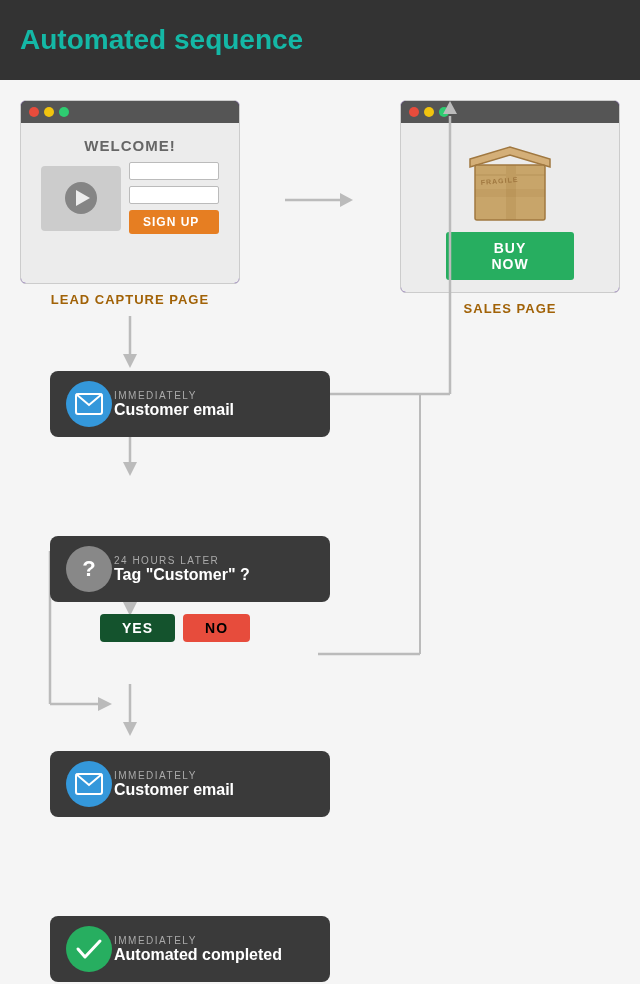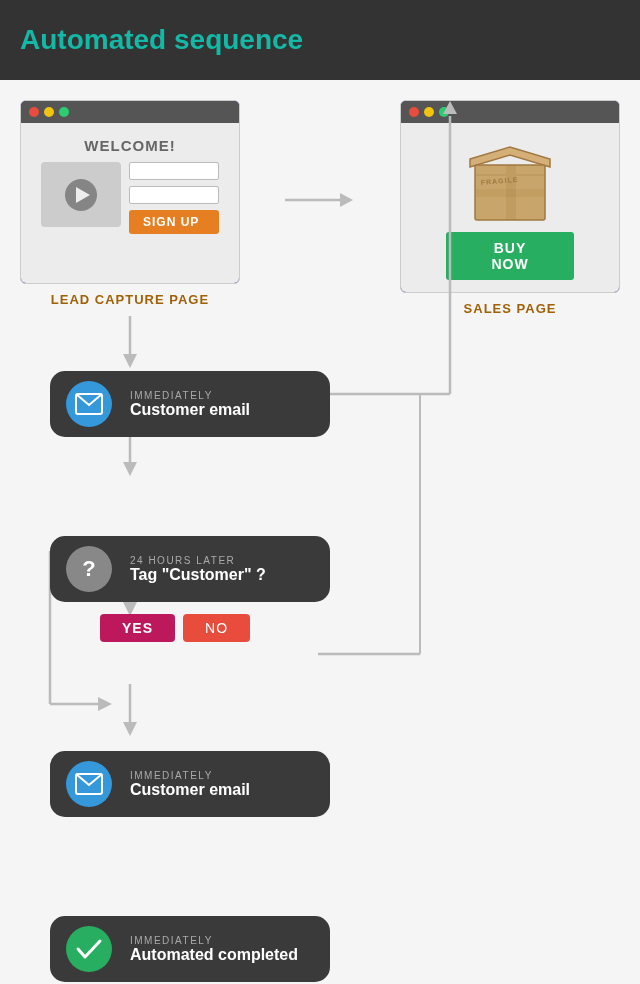--- a/index.html
+++ b/index.html
@@ -59,20 +59,21 @@
       font-size: 15px;
       font-weight: bold;
       letter-spacing: 1px;
       text-align: center;
     }
 
     .lead-form-row {
       display: flex;
       flex-direction: row;
       gap: 8px;
+      align-items: center;
       width: 100%;
       justify-content: center;
     }
 
     .video-placeholder {
       width: 80px;
       height: 65px;
       background: #ccc;
       border-radius: 4px;
       display: flex;
@@ -152,23 +153,23 @@
       width: 128px;
       text-align: center;
     }
 
     
     .step-card {
       display: flex;
       flex-direction: row;
       align-items: center;
       background: #3a3a3a;
-      border-radius: 15px;
+      border-radius: 8px;
       padding: 10px 16px;
-      gap: 18px;
+      gap: 2px;
       width: 280px;
       position: relative;
     }
 
     .step-icon-circle {
       width: 46px;
       height: 46px;
       border-radius: 50%;
       display: flex;
       align-items: center;
@@ -203,33 +204,33 @@
     }
 
     
     .yes-no-row {
       display: flex;
       flex-direction: row;
       gap: 8px;
       margin-top: 6px;
     }
     .btn-yes {
-      background: #be185d;
+      background: #14532d;
       color: #fff;
       font-size: 14px;
       font-weight: bold;
       padding: 6px 22px;
       border-radius: 4px;
       letter-spacing: 1px;
     }
     .btn-no {
       background: #e74c3c;
-      color: #ffffff;
+      color: #000000;
       font-size: 14px;
-      font-weight: normal;
+      font-weight: bold;
       padding: 6px 22px;
       border-radius: 4px;
       letter-spacing: 1px;
     }
 
     .page-wrapper {
       display: flex;
       flex-direction: column;
       align-items: center;
     }

